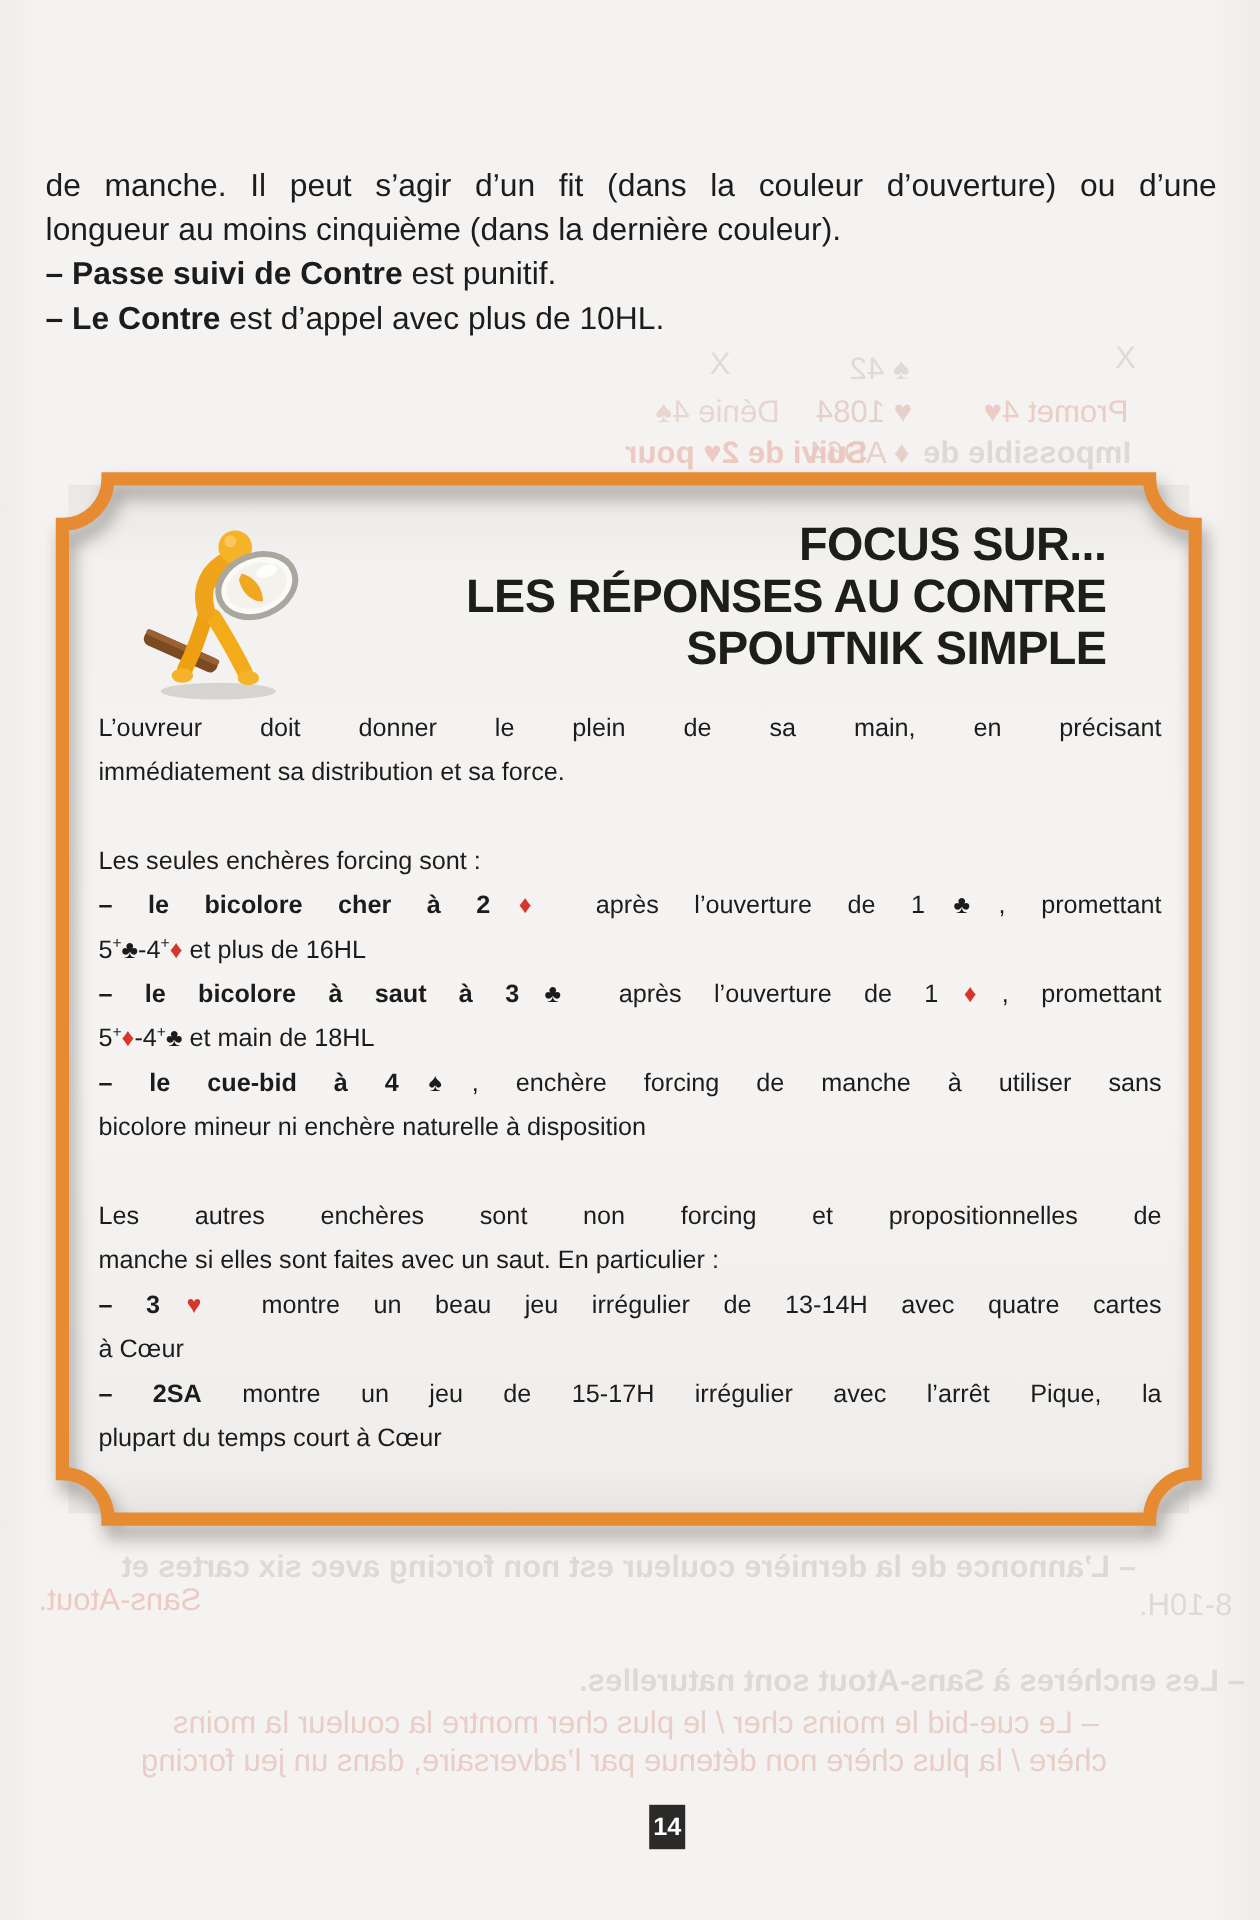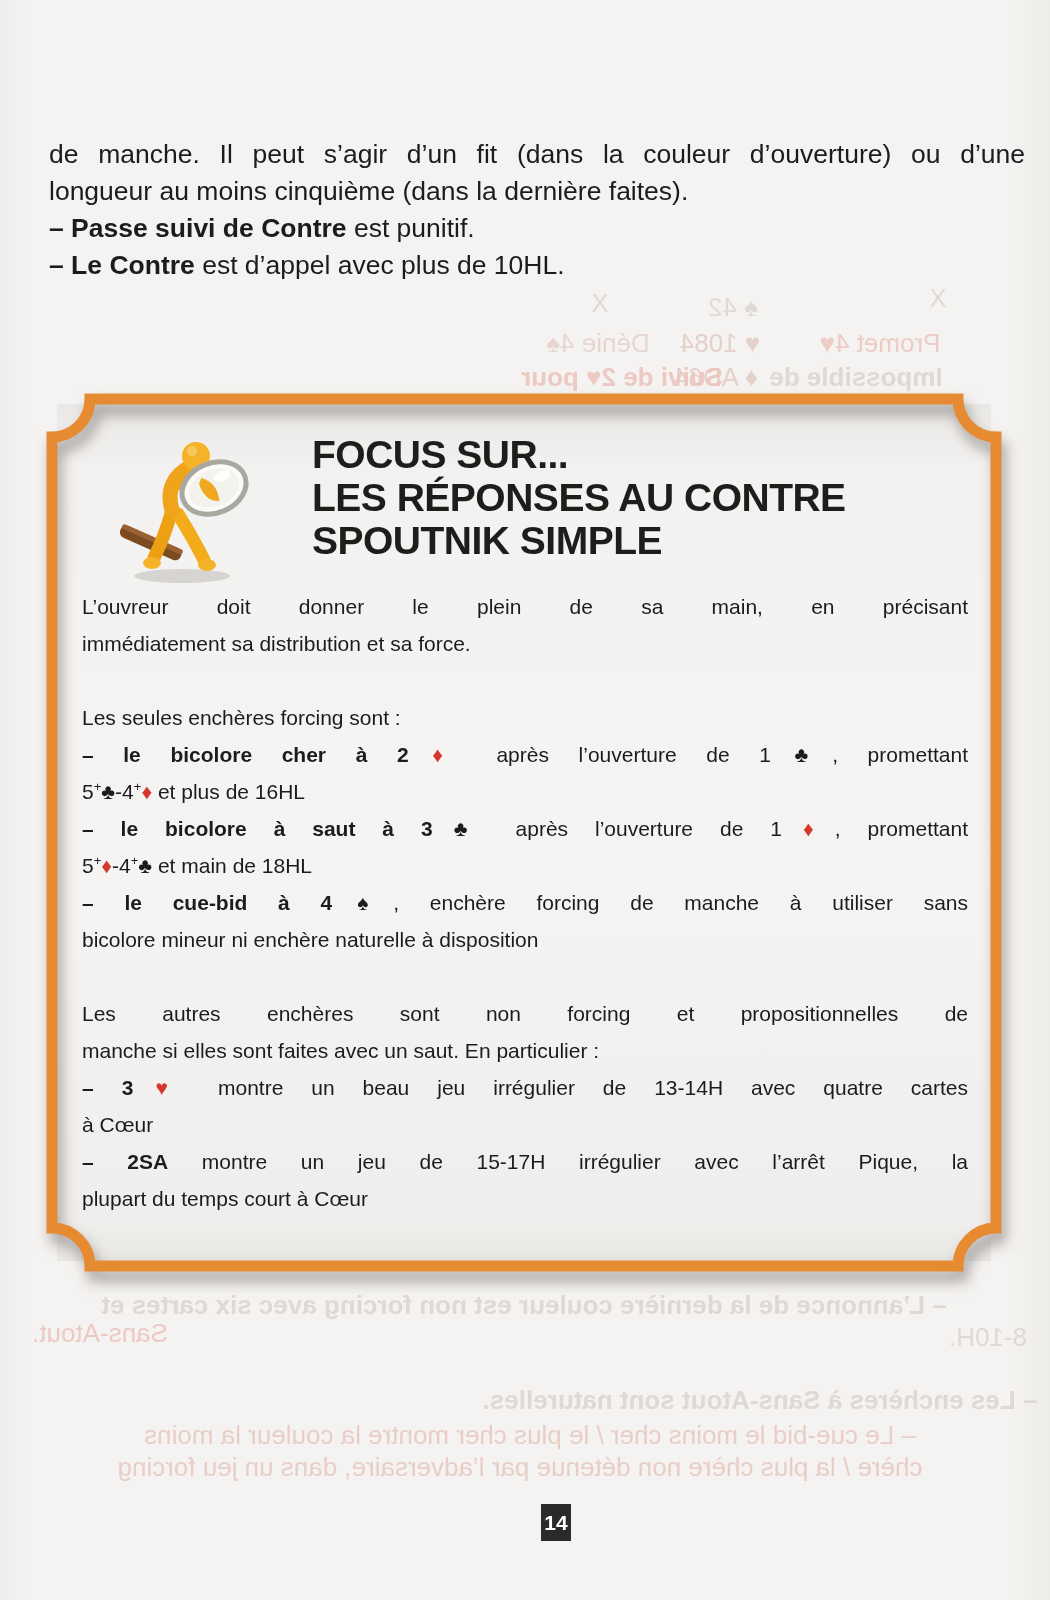--- a/index.html
+++ b/index.html
@@ -12,24 +12,24 @@
   .line.j{white-space:normal;text-align:justify;text-align-last:justify;}
   .line.gap{height:37px;}
   .b{font-weight:bold;}
   .sup{font-size:62%;vertical-align:super;line-height:0;}
   
   #box-bg{position:absolute;left:57px;top:404px;width:934px;height:857px;
           background:linear-gradient(180deg,#eae8e6 0,#f4f2f0 70px,#f6f4f2 55%,#f0eeec 96%,#e8e6e3 100%);}
   #frame-svg{position:absolute;left:0;top:0;width:1050px;height:1600px;pointer-events:none;}
   .frame-path{fill:none;stroke:var(--accent,#e78b33);stroke-width:11px;stroke-linejoin:miter;
               filter:drop-shadow(4px 10px 7px rgba(95,90,85,.55));}
-  #focus-title{position:absolute;left:312px;top:433px;width:610px;text-align:left;
+  #focus-title{position:absolute;left:312px;top:433px;width:610px;text-align:right;
                font-weight:bold;font-size:39px;line-height:43px;letter-spacing:-0.5px;color:#1d1d1b;}
   #focus-body{position:absolute;left:82px;top:588px;width:886px;font-size:21px;line-height:37px;}
-  #intro{left:38px;top:136px;width:976px;margin-left:11px;}
+  #intro{left:38px;top:136px;width:976px;}
   
   .bleed{position:absolute;white-space:nowrap;transform:translateX(-50%) scaleX(-1);
          pointer-events:none;opacity:.9;}
   
   #badge{position:absolute;left:541px;top:1504px;width:30px;height:37px;
          display:flex;align-items:center;justify-content:center;
          font-weight:bold;font-size:21px;}
   #mascot{position:absolute;left:110px;top:436px;}
 </style>
 </head>
@@ -67,21 +67,21 @@
       <span class="bleed" style="left: 524px; top: 1290px; font-size: 26px; color: rgb(220, 215, 211); font-weight: bold;">– L’annonce de la dernière couleur est non forcing avec six cartes et</span>
       <span class="bleed" style="left: 988px; top: 1322px; font-size: 26px; color: rgb(220, 215, 211);">8-10H.</span>
       <span class="bleed" style="left: 100px; top: 1318px; font-size: 26px; color: rgb(236, 197, 189);">Sans-Atout.</span>
       <span class="bleed" style="left: 760px; top: 1385px; font-size: 26px; color: rgb(220, 215, 211); font-weight: bold;">– Les enchères à Sans-Atout sont naturelles.</span>
       <span class="bleed" style="left: 530px; top: 1420px; font-size: 26px; color: rgb(231, 202, 194);">– Le cue-bid le moins cher / le plus cher montre la couleur la moins</span>
       <span class="bleed" style="left: 520px; top: 1452px; font-size: 26px; color: rgb(231, 202, 194);">chère / la plus chère non détenue par l’adversaire, dans un jeu forcing</span>
     </div>
 
   <div id="intro" class="textblock">
       <div class="line j"><span>de manche. Il peut s’agir d’un fit (dans la couleur d’ouverture) ou d’une</span></div>
-      <div class="line"><span>longueur au moins cinquième (dans la dernière faites).</span></div>
+      <div class="line"><span>longueur au moins cinquième (dans la dernière couleur).</span></div>
       <div class="line"><span class="b">– Passe suivi de Contre</span><span> est punitif.</span></div>
       <div class="line"><span class="b">– Le Contre</span><span> est d’appel avec plus de 10HL.</span></div>
     </div>
 
   <div id="box-bg"></div>
 
   <svg id="mascot" width="145" height="150" viewBox="0 0 145 150" aria-hidden="true">
     <ellipse cx="72" cy="140" rx="48" ry="7" fill="rgba(60,55,50,0.16)"></ellipse>
 
     <g transform="rotate(24 40 106)">

